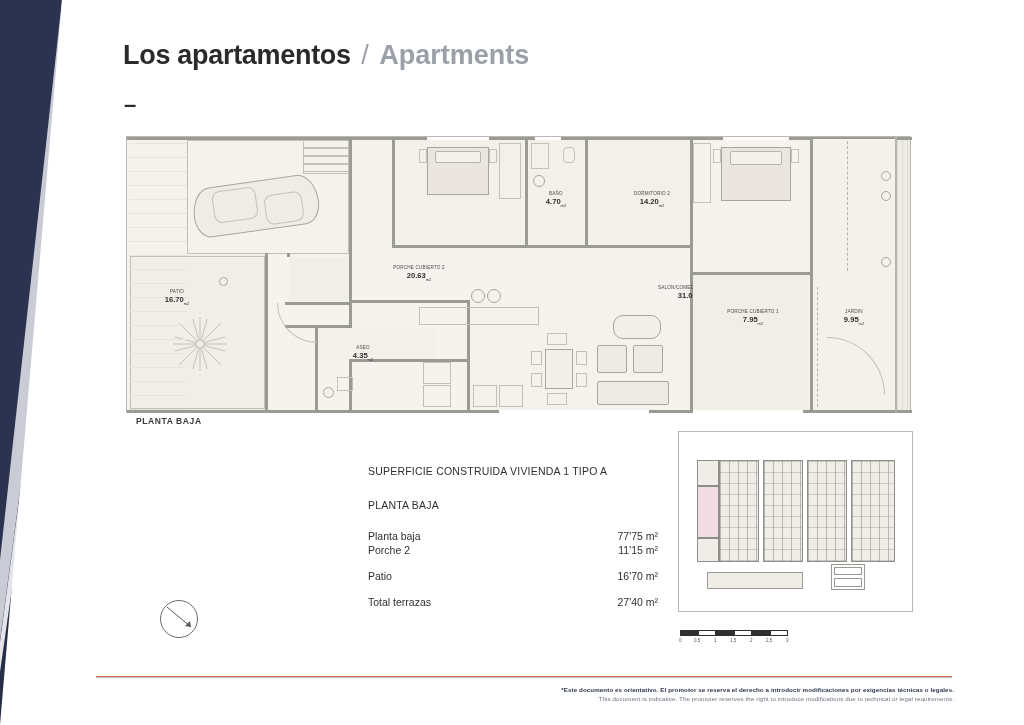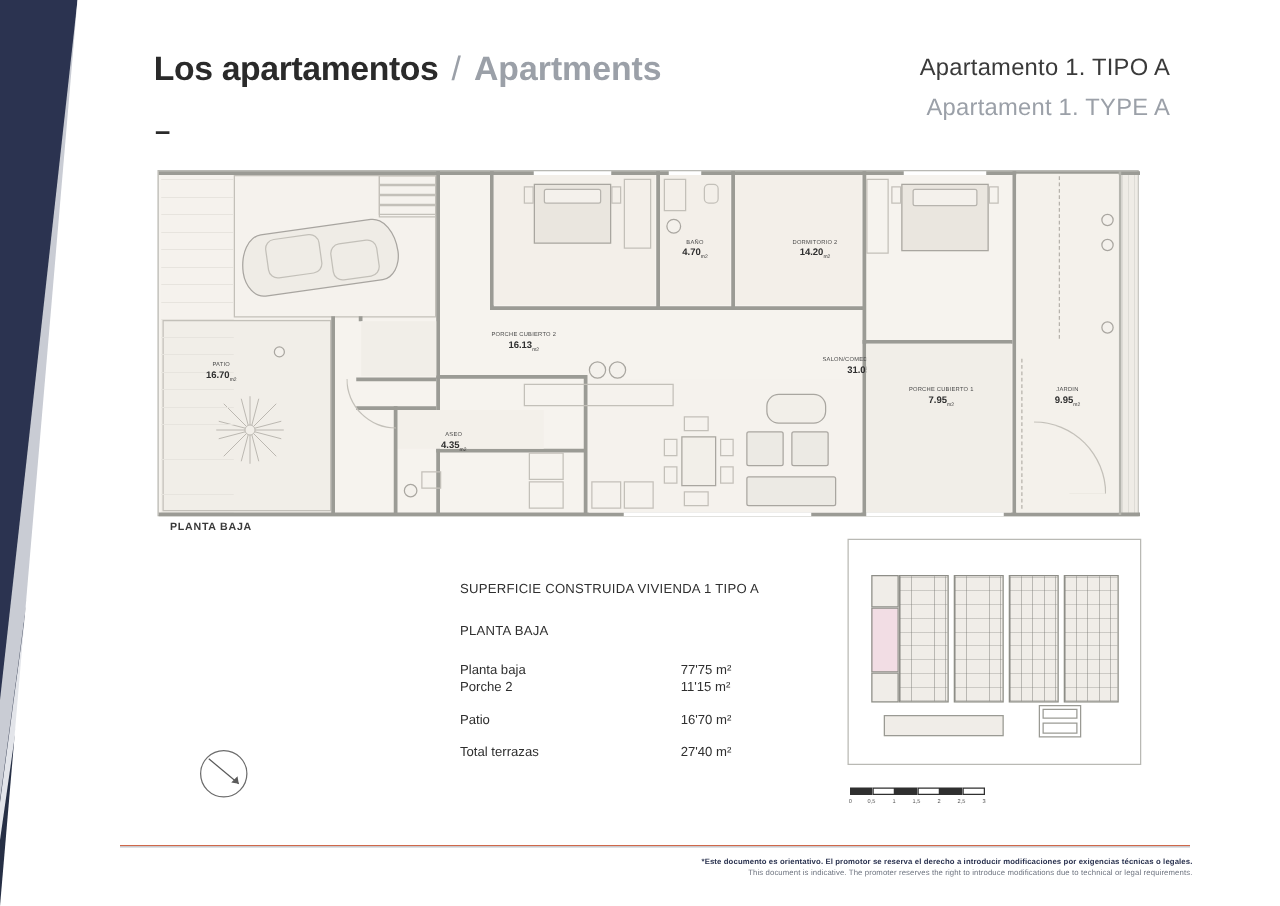--- a/index.html
+++ b/index.html
@@ -97,21 +97,21 @@
   .lbl .a sub { font-size: 4px; font-weight: normal; }
   .thin { position: absolute; border: .7px solid #c3c0b9; }
   .dash { position: absolute; border-left: .7px dashed #b6b3ac; }
 
   
   .sched { position: absolute; left: 368px; top: 436px; width: 290px; font-size: 10.5px; color: #2f2f2f; margin-top: 29px; }
   .sched .h { font-size: 10.5px; letter-spacing: .2px; }
   .sched .sub { margin-top: 22px; letter-spacing: .2px; }
   .sched table { width: 100%; border-collapse: collapse; margin-top: 18px; }
   .sched td { font-size: 10.5px; padding: 1px 0; color: #2f2f2f; }
-  .sched td.v { text-align: left; }
+  .sched td.v { text-align: right; }
   .sched tr.gap td { padding-top: 13px; }
   .sched tr.bold td { font-weight: bold; }
 
   
   .site {
     position: absolute; left: 678px; top: 431px; width: 235px; height: 181px;
     border: 1px solid #b9b9b4; background: #ffffff;
   }
   .site-inner { position: absolute; left: 18px; top: 24px; width: 200px; height: 110px; }
   .site-blk {
@@ -184,24 +184,20 @@
   <div class="edge-thin-diag"></div>
   <div class="edge-wedge"></div>
 
   <div class="title-wrap">
     <span class="title-main">Los apartamentos</span>
     <span class="title-sep">/</span>
     <span class="title-alt">Apartments</span>
   </div>
   <div class="title-dash">–</div>
 
-  <div class="unit-wrap">
-    <div class="unit-es">Apartamento 1. TIPO A</div>
-    <div class="unit-en">Apartament 1. TYPE A</div>
-  </div>
 
   <div class="plan">
 
     <div class="hatch" style="left:770px; top:2px; width:13px; height:273px;"></div>
 
     <div class="rm" style="left:2px; top:118px; width:138px; height:155px; background:#f1eee8;"></div>
     <div class="thin" style="left:3px; top:119px; width:135px; height:153px;"></div>
 
     <div class="tree" style="left:36px; top:170px; width:74px; height:74px;">
       <svg viewBox="0 0 74 74" width="74" height="74">
@@ -277,21 +273,21 @@
     <div class="thin" style="left:664px; top:12px; width:8px; height:14px;"></div>
     <div class="thin" style="left:566px; top:6px; width:18px; height:60px;"></div>
     <div class="lbl" style="left:470px; top:54px; width:110px;">
       <div class="n">DORMITORIO 2</div>
       <div class="a"><span>14.20</span><sub>m2</sub></div>
     </div>
 
     <div class="rm" style="left:162px; top:120px; width:60px; height:44px; background:#f1eee8;"></div>
     <div class="lbl" style="left:232px; top:128px; width:120px;">
       <div class="n">PORCHE CUBIERTO 2</div>
-      <div class="a"><span>16.13</span><sub>m2</sub></div>
+      <div class="a"><span>20.63</span><sub>m2</sub></div>
     </div>
 
     <div class="lbl" style="left:8px; top:152px; width:84px;">
       <div class="n">PATIO</div>
       <div class="a"><span>16.70</span><sub>m2</sub></div>
     </div>
 
     <div class="rm" style="left:190px; top:191px; width:118px; height:31px; background:#f3f0ea;"></div>
     <div class="wall" style="left:188px; top:188px; width:2.5px; height:87px;"></div>
     <div class="lbl" style="left:198px; top:208px; width:76px;">

